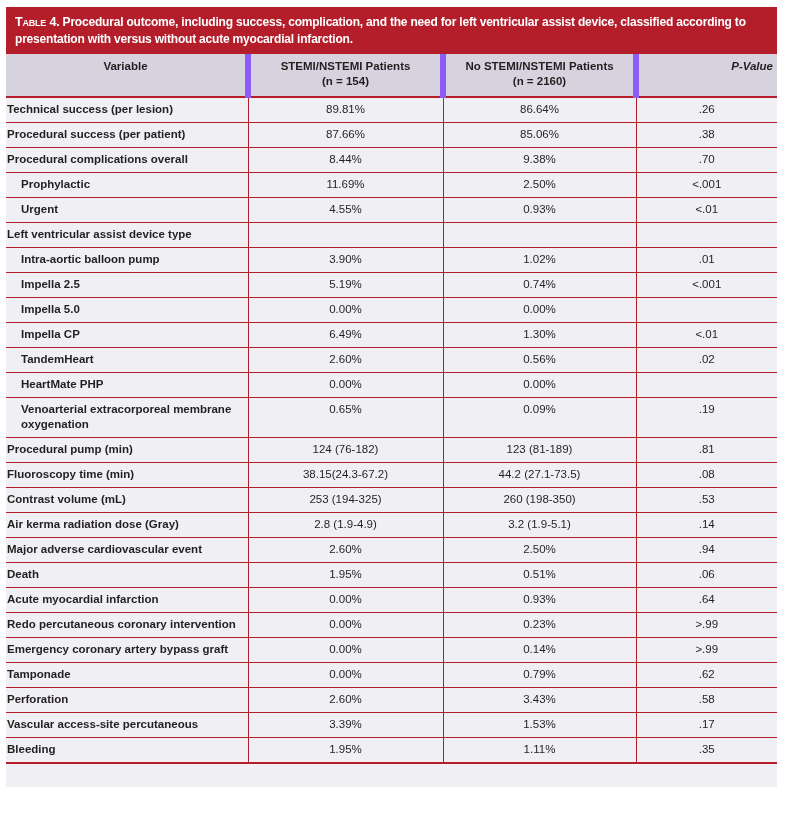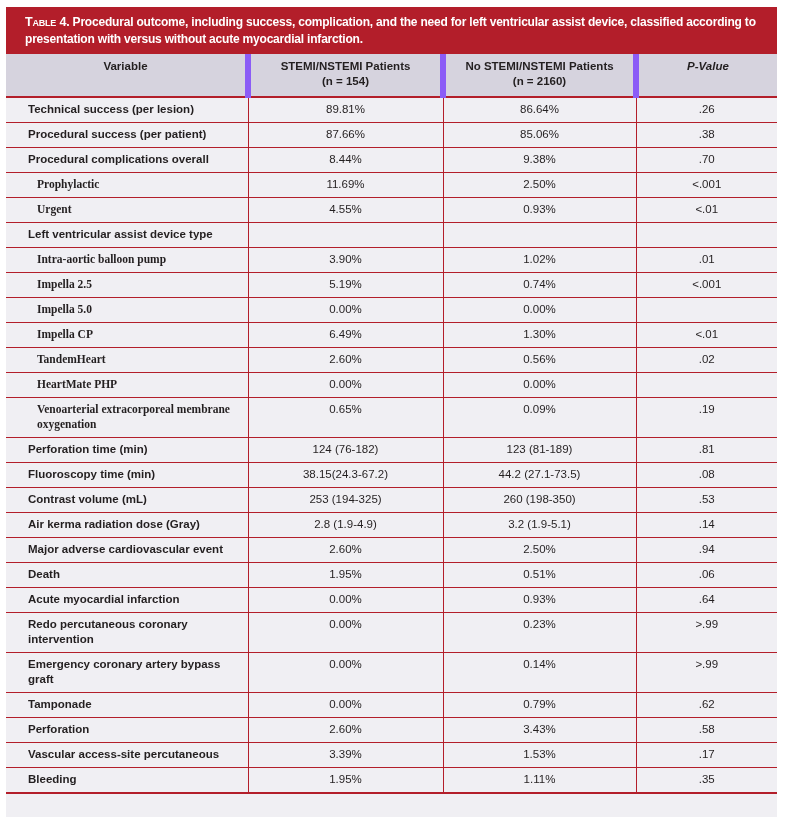--- a/index.html
+++ b/index.html
@@ -1,33 +1,33 @@
 <!DOCTYPE html>
 <html><head>
 <meta charset="utf-8">
 <style>
   html, body { margin: 0; padding: 0; background: #ffffff; }
   body { width: 787px; height: 835px; position: relative; overflow: hidden;
          font-family: "Liberation Sans", "DejaVu Sans", sans-serif; }
   .wrap { position: absolute; left: 6px; top: 7px; width: 771px; background: #f0eff3; }
   .caption { background: #b31e2a; color: #ffffff; font-weight: bold; font-size: 12px;
-             line-height: 17px; padding: 7px 8px 6px 19px; letter-spacing: -0.2px; }
+             line-height: 17px; padding: 7px 8px 6px 9px; letter-spacing: -0.2px; }
   .caption .lbl { font-variant: small-caps; font-size: 12.5px; }
   table { border-collapse: collapse; width: 771px; table-layout: fixed; }
   col.c1 { width: 242px; } col.c2 { width: 195px; } col.c3 { width: 193px; } col.c4 { width: 141px; }
   thead th { background: #d6d3de; color: #231f20; font-size: 11.5px; font-weight: bold;
              line-height: 15px; padding: 5px 4px 7px; text-align: center; vertical-align: top;
              border-left: 6px solid #8b5cf6; border-bottom: 2px solid #b31e2a; }
   thead th:first-child { border-left: none; }
-  thead th.pv { font-style: italic; }
+  thead th.pv { font-style: italic; text-align: right; }
   tbody td { font-size: 11.5px; color: #231f20; line-height: 15px; padding: 4px 4px 5px;
              border-bottom: 1px solid #b31e2a; border-left: 1px solid #b31e2a;
              text-align: center; vertical-align: top; height: 15px; }
-  tbody td:first-child { border-left: none; text-align: left; font-weight: bold; padding-left: 22px; }
-  tbody td.ind { padding-left: 31px; font-family: Liberation Serif, serif; }
+  tbody td:first-child { border-left: none; text-align: left; font-weight: bold; padding-left: 1px; }
+  tbody td.ind { padding-left: 15px; }
   tbody tr:last-child td { border-bottom: 2px solid #b31e2a; }
   .foot { font-size: 10px; color: #231f20; line-height: 13px; padding: 9px 9px 14px; }
 </style>
 </head>
 <body>
 
 <div class="wrap">
   <div class="caption"><span class="lbl">Table 4.</span><span> Procedural outcome, including success, complication, and the need for left ventricular assist device, classified according to presentation with versus without acute myocardial infarction.</span></div>
   <table>
     <colgroup>
@@ -117,21 +117,21 @@
           <td>0.00%</td>
           <td></td>
         </tr>
         <tr>
           <td class="ind">Venoarterial extracorporeal membrane oxygenation</td>
           <td>0.65%</td>
           <td>0.09%</td>
           <td>.19</td>
         </tr>
         <tr>
-          <td>Perforation time (min)</td>
+          <td>Procedural pump (min)</td>
           <td>124 (76-182)</td>
           <td>123 (81-189)</td>
           <td>.81</td>
         </tr>
         <tr>
           <td>Fluoroscopy time (min)</td>
           <td>38.15(24.3-67.2)</td>
           <td>44.2 (27.1-73.5)</td>
           <td>.08</td>
         </tr>

